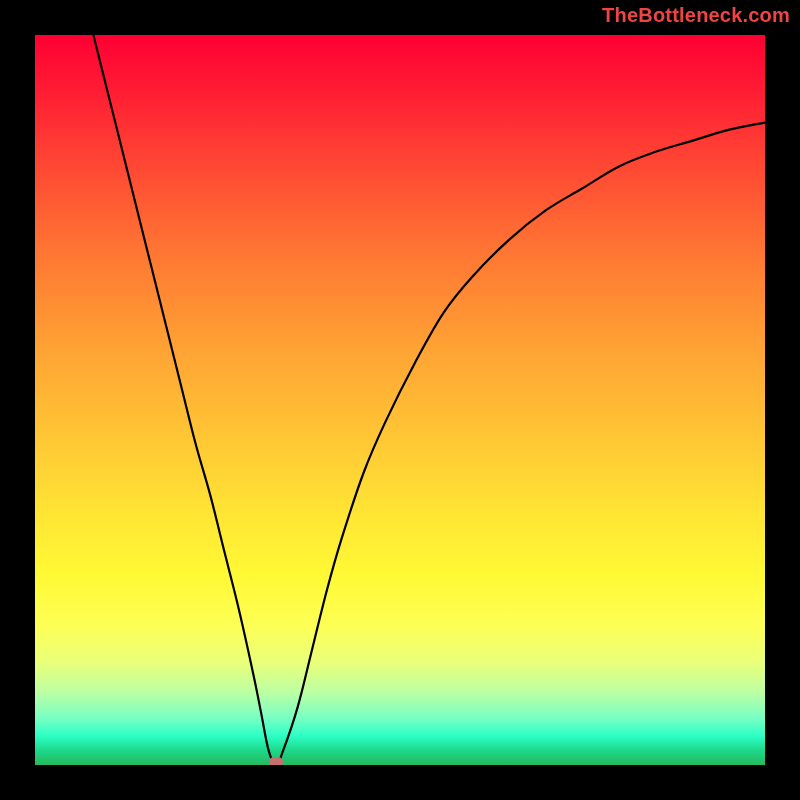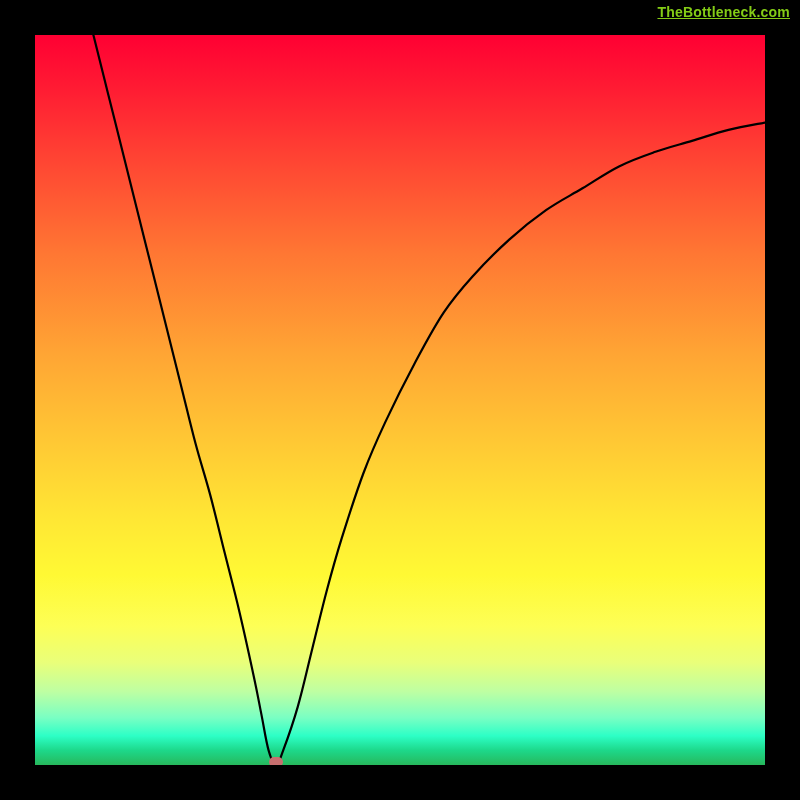--- a/index.html
+++ b/index.html
@@ -13,25 +13,24 @@
   .frame {
     position: relative;
     width: 800px;
     height: 800px;
     background: #000;
   }
   .attribution {
     position: absolute;
     top: 4px;
     right: 10px;
-    color: #84cc16;
-    font-size: 14px;
+    color: #ef4444;
+    font-size: 20px;
     font-weight: bold;
     letter-spacing: 0.2px;
-    text-decoration: underline;
   }
   .plot-area {
     position: absolute;
     left: 35px;
     top: 35px;
     width: 730px;
     height: 730px;
     overflow: hidden;
   }
   .gradient-bg {

